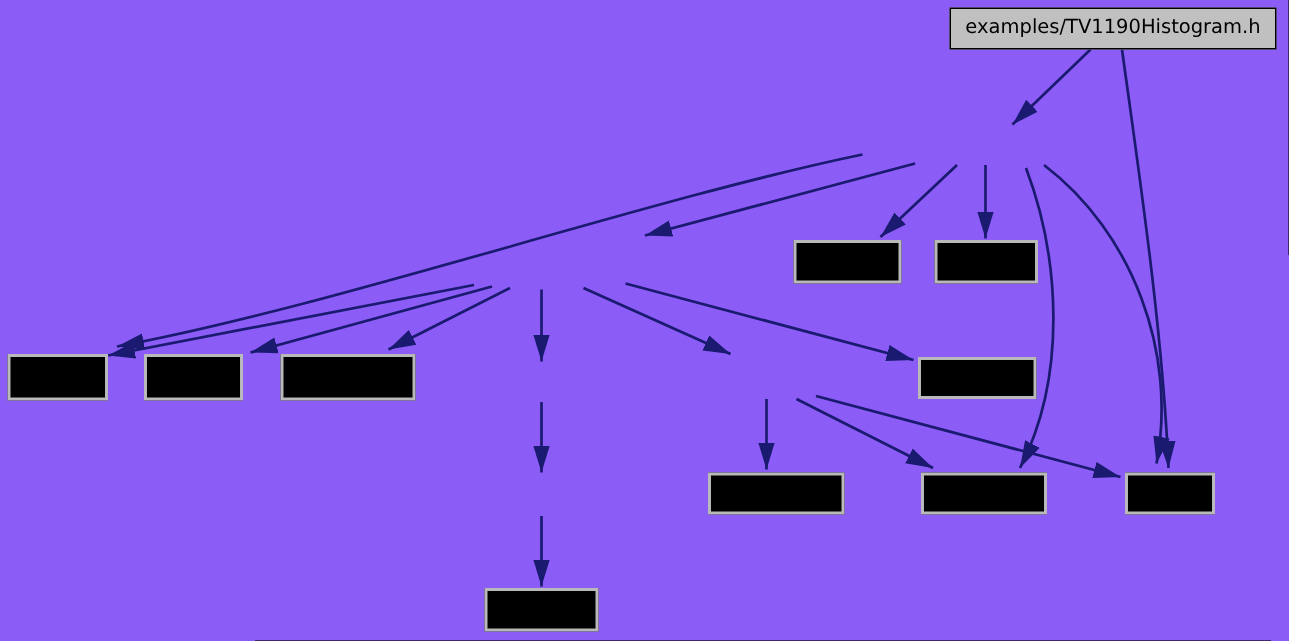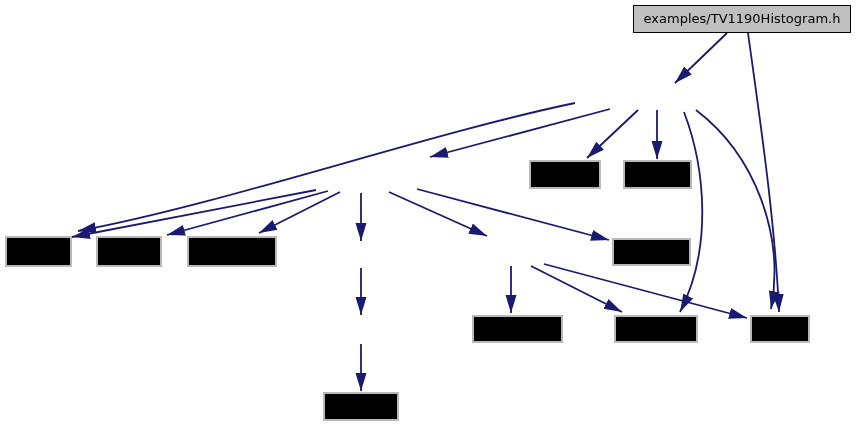--- a/index.html
+++ b/index.html
@@ -4,21 +4,21 @@
 <style>
   html, body {
     margin: 0;
     padding: 0;
     background: #000000;
   }
   .graph-canvas {
     position: relative;
     width: 859px;
     height: 427px;
-    background: #ffffff;
+    background: #8b5cf6;
     overflow: hidden;
     font-family: "DejaVu Sans", "Liberation Sans", sans-serif;
   }
   .edge-layer {
     position: absolute;
     left: 0; top: 0;
     width: 859px;
     height: 427px;
   }
   .dep-node {

